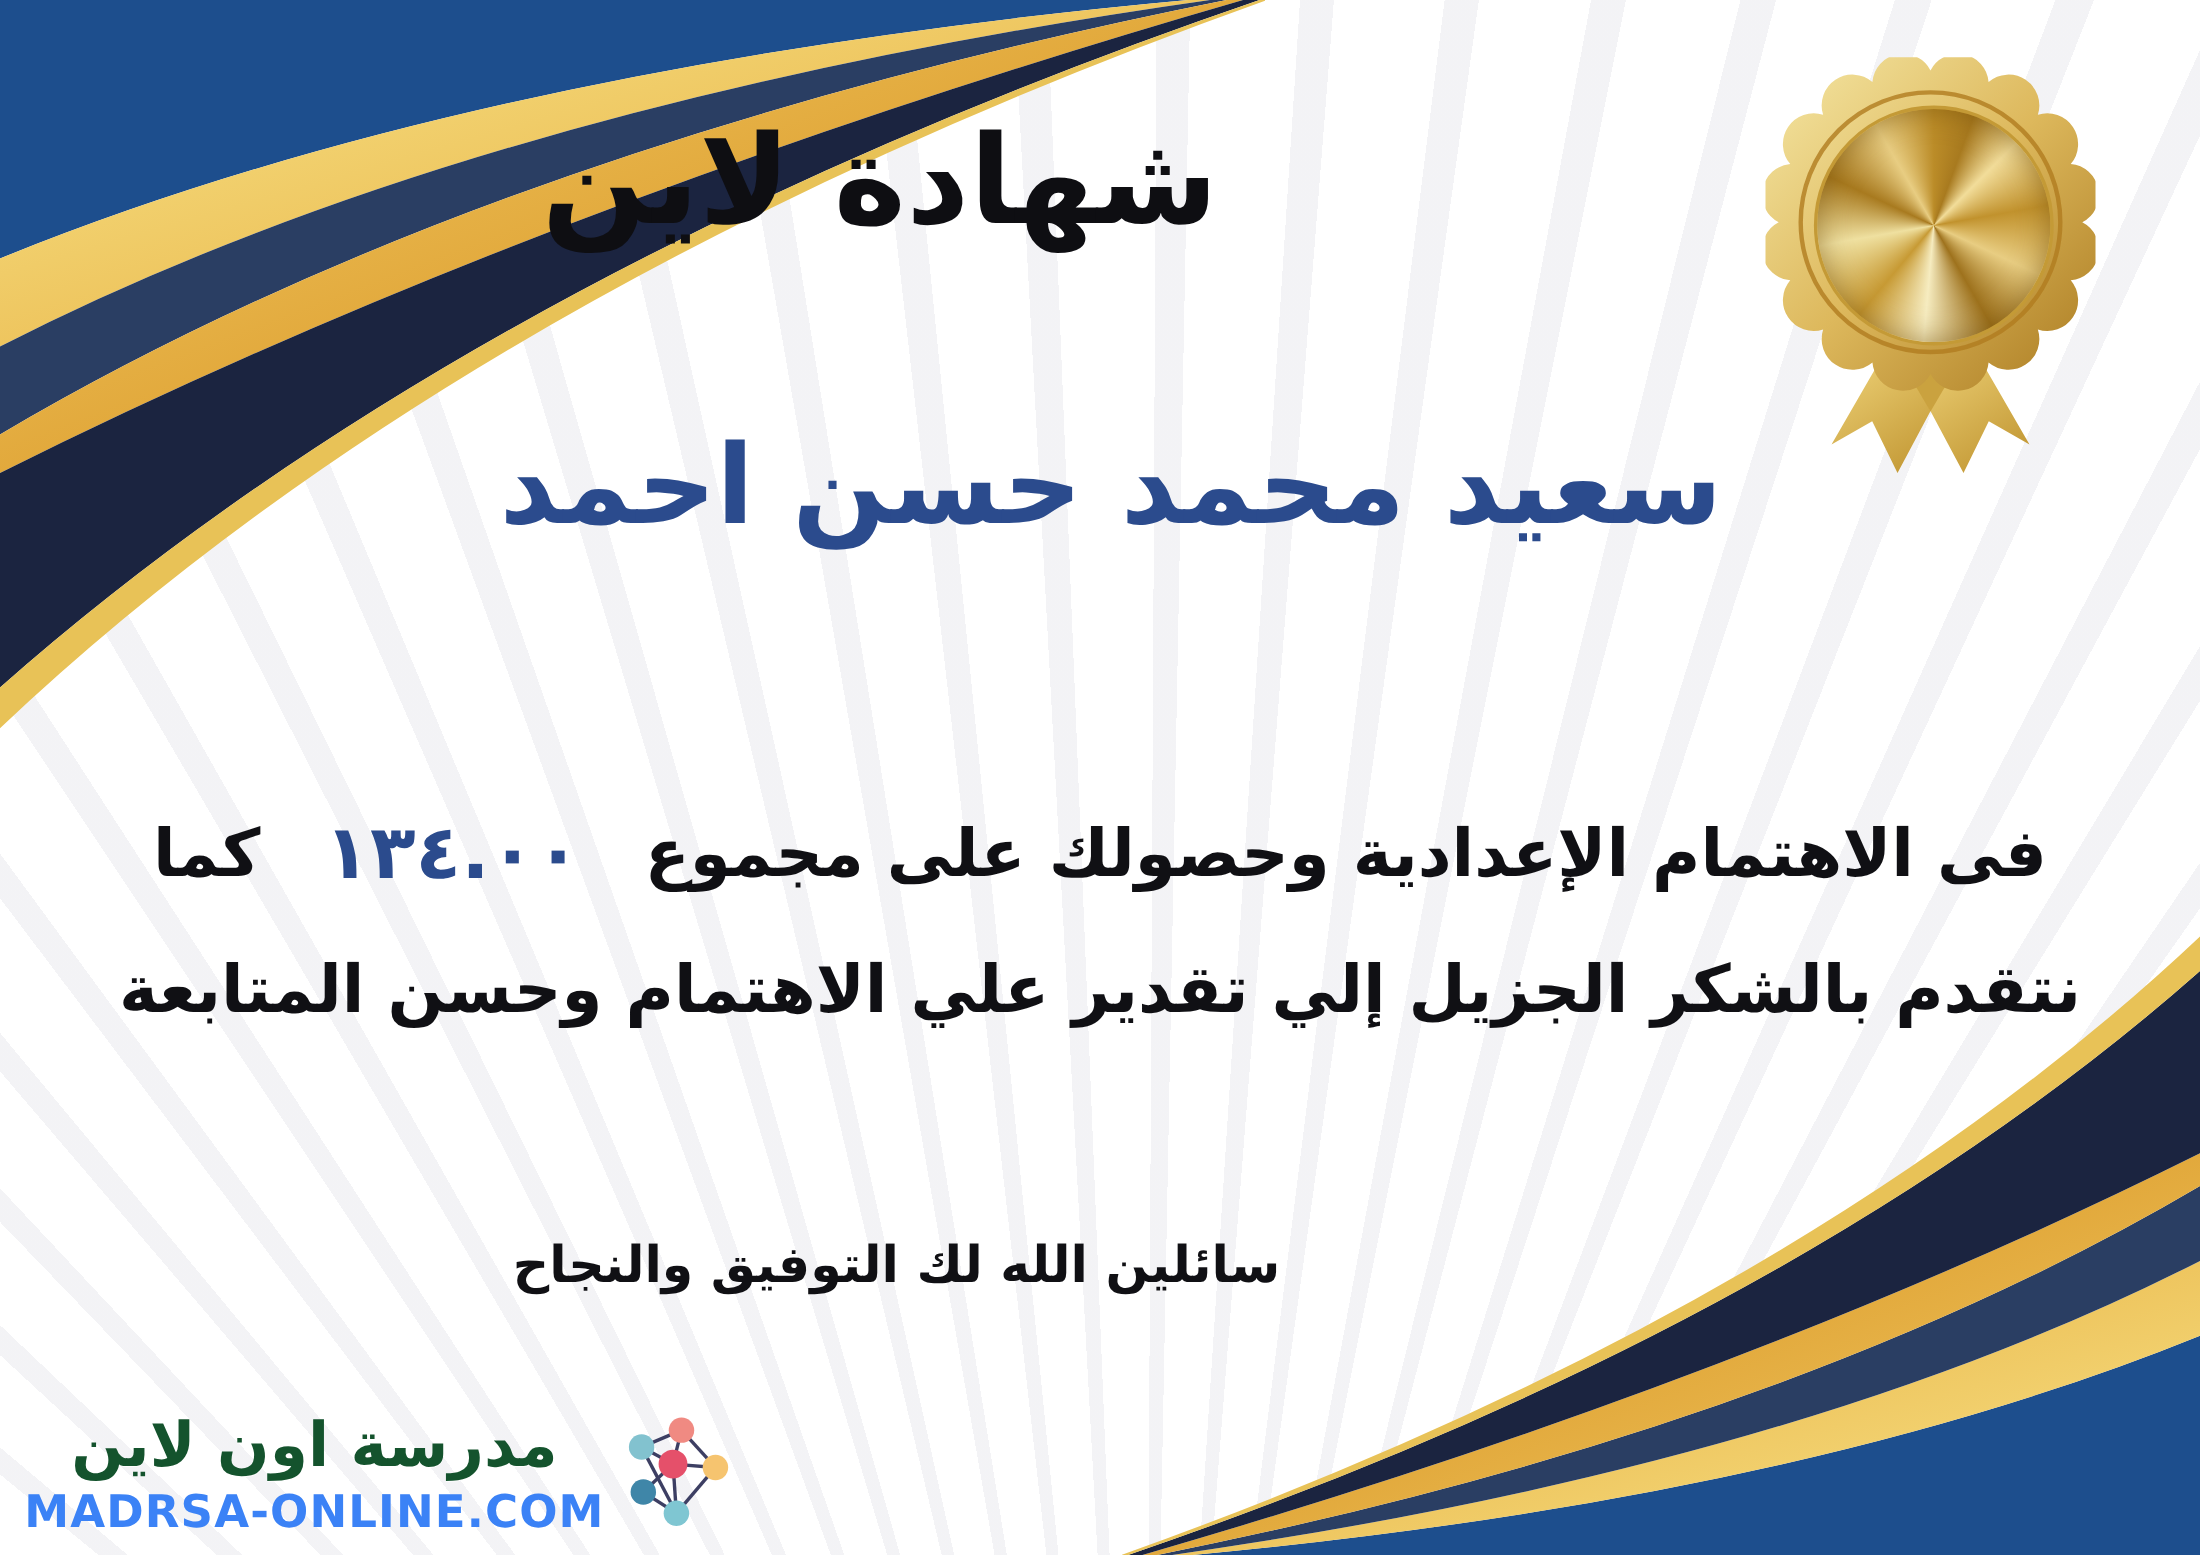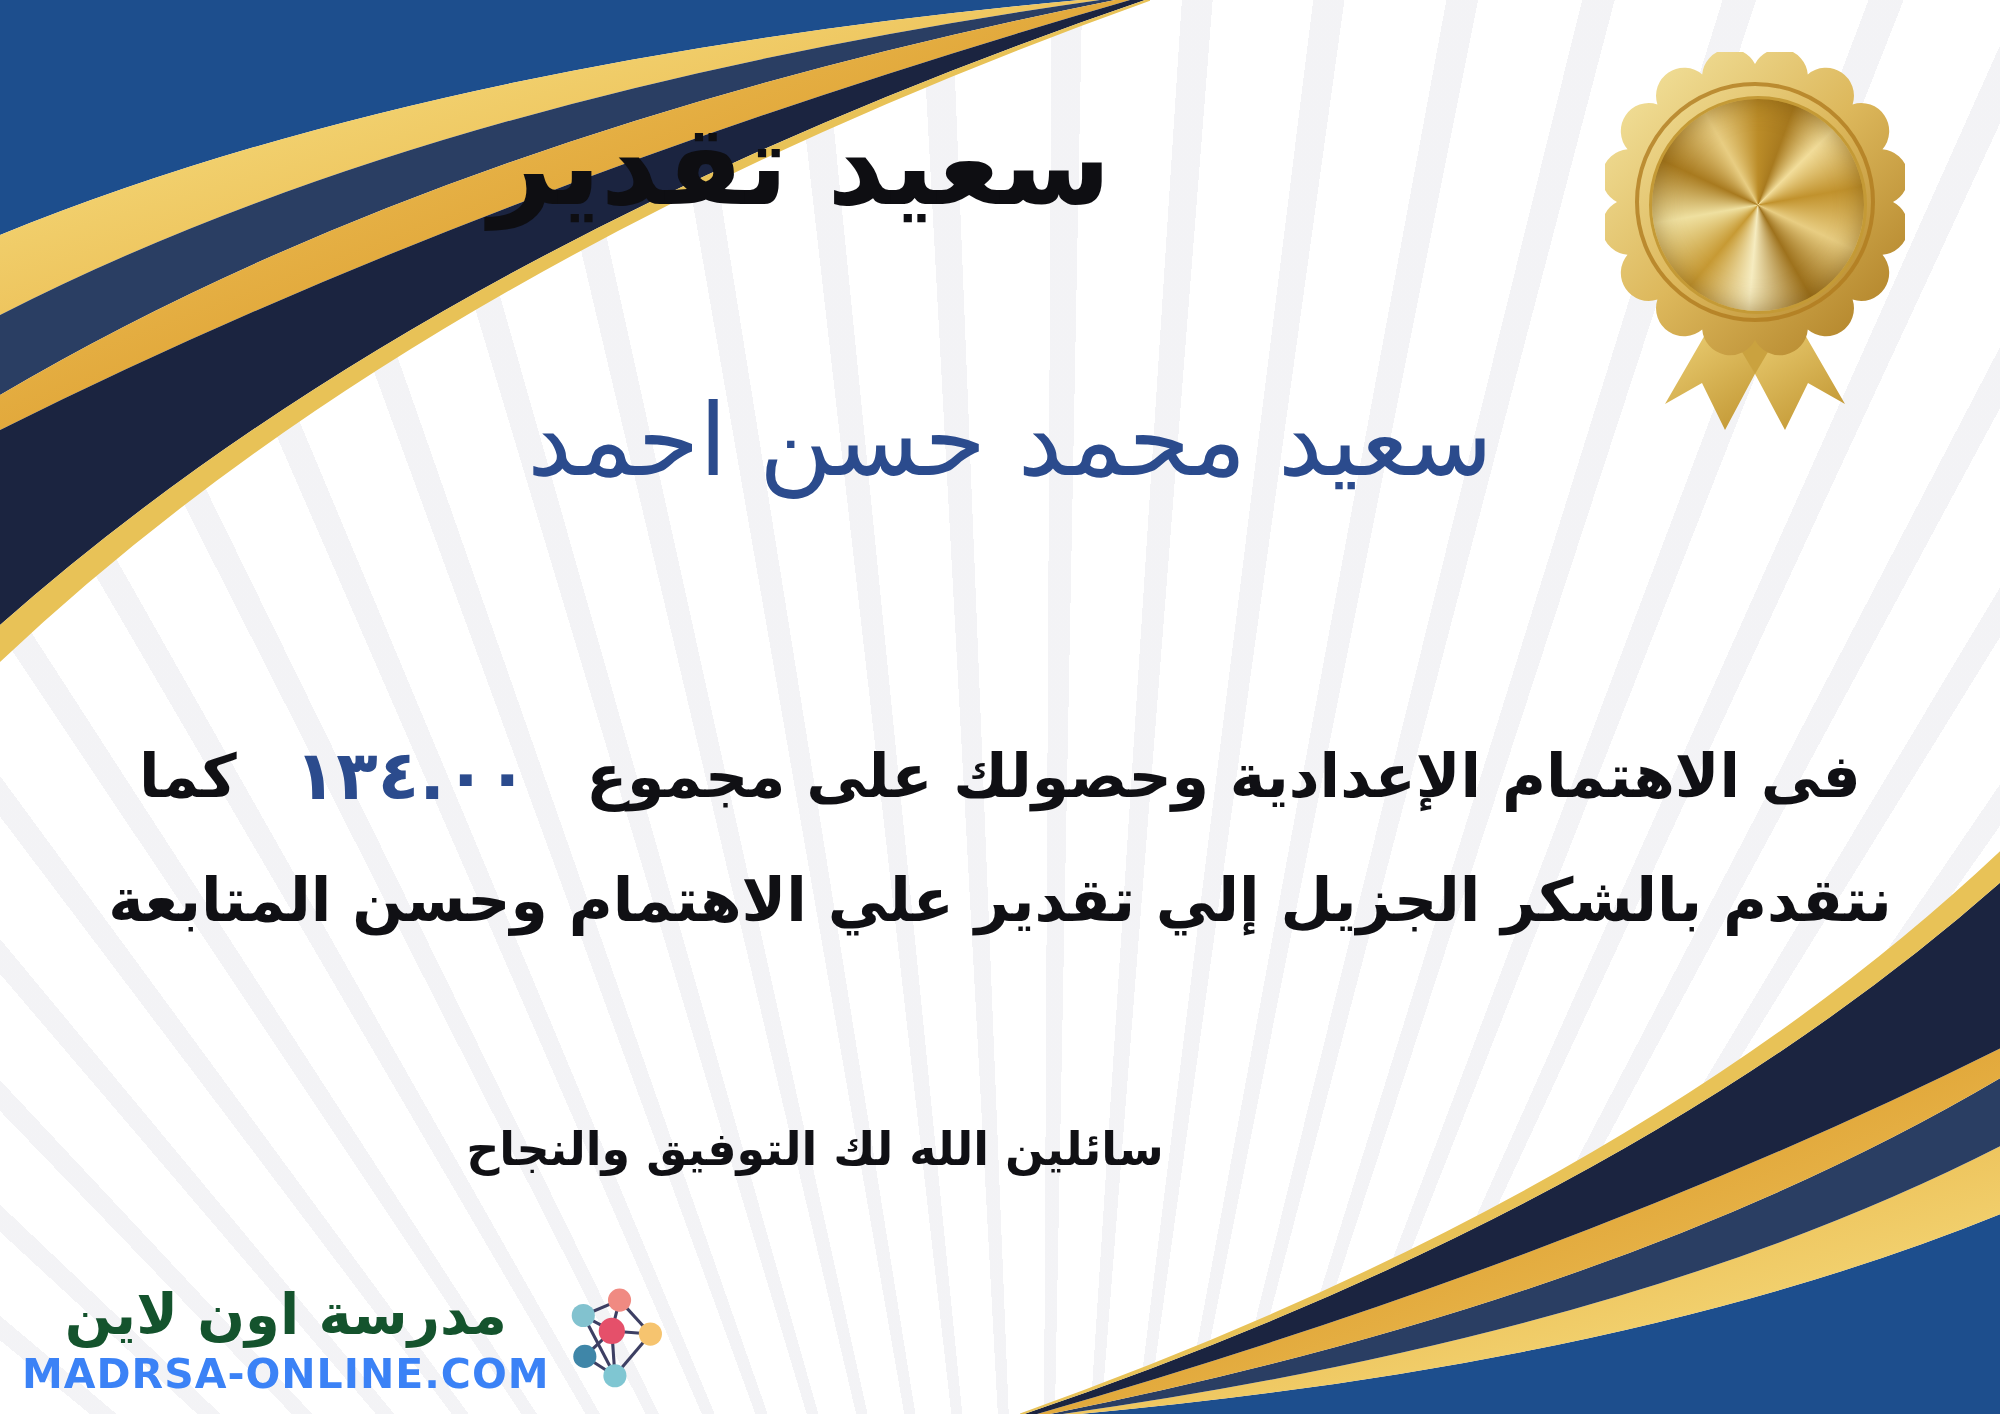--- a/index.html
+++ b/index.html
@@ -35,21 +35,21 @@
     box-shadow:inset 0 0 26px rgba(110,72,8,.55);
   }
   .title{
     position:absolute;top:100px;left:150px;width:1300px;
     text-align:center;color:#0e0e12;
     font-size:112px;font-weight:bold;direction:rtl;
   }
   .student-name{
     position:absolute;top:382px;left:200px;width:1620px;
     text-align:center;color:#2b4b8d;
-    font-size:100px;font-weight:normal;direction:rtl;
+    font-size:100px;font-weight:bold;direction:rtl;
     white-space:nowrap;
   }
   .body-text{
     position:absolute;top:712px;left:30px;right:30px;
     direction:rtl;text-align:center;
     color:#101014;font-size:60px;font-weight:bold;line-height:124px;
   }
   .body-line{white-space:nowrap;}
   .score{
     color:#2b4b8d;font-size:68px;font-weight:bold;
@@ -141,21 +141,21 @@
         A28 28 0 0 1 150,288 A28 28 0 0 1 97.2,277.5 A28 28 0 0 1 52.4,247.6
         A28 28 0 0 1 22.5,202.8 A28 28 0 0 1 12,150 A28 28 0 0 1 22.5,97.2
         A28 28 0 0 1 52.4,52.4 A28 28 0 0 1 97.2,22.5 A28 28 0 0 1 150,12
         A28 28 0 0 1 202.8,22.5 A28 28 0 0 1 247.6,52.4 A28 28 0 0 1 277.5,97.2
         A28 28 0 0 1 288,150 Z"></path>
       <circle cx="150" cy="150" r="118" fill="none" stroke="#b07c1f" stroke-width="4" opacity="0.8"></circle>
     </svg>
     <div class="medal-core"></div>
   </div>
 
-  <div class="title">سعيد تقدير</div>
+  <div class="title">شهادة لاين</div>
 
   <div class="student-name">سعيد محمد حسن احمد</div>
 
   <div class="body-text">
     <div class="body-line">
       <span>فى الاهتمام الإعدادية وحصولك على مجموع</span><span class="score">١٣٤.٠٠</span><span>كما</span>
     </div>
     <div class="body-line">نتقدم بالشكر الجزيل إلي تقدير علي الاهتمام وحسن المتابعة</div>
   </div>
 

